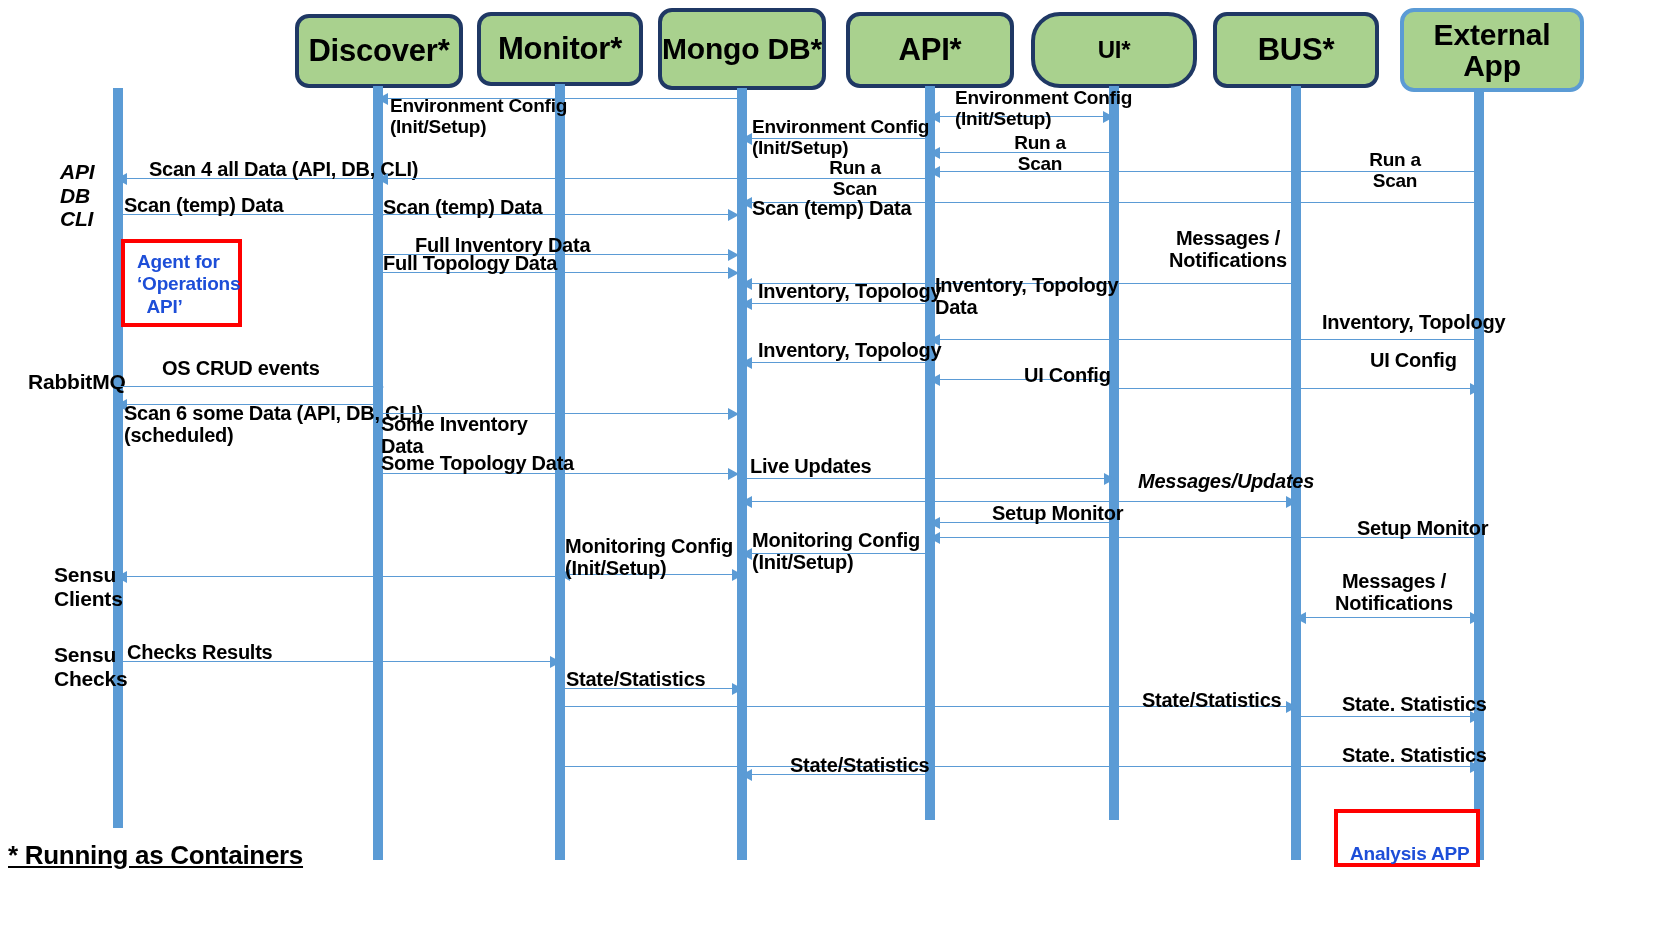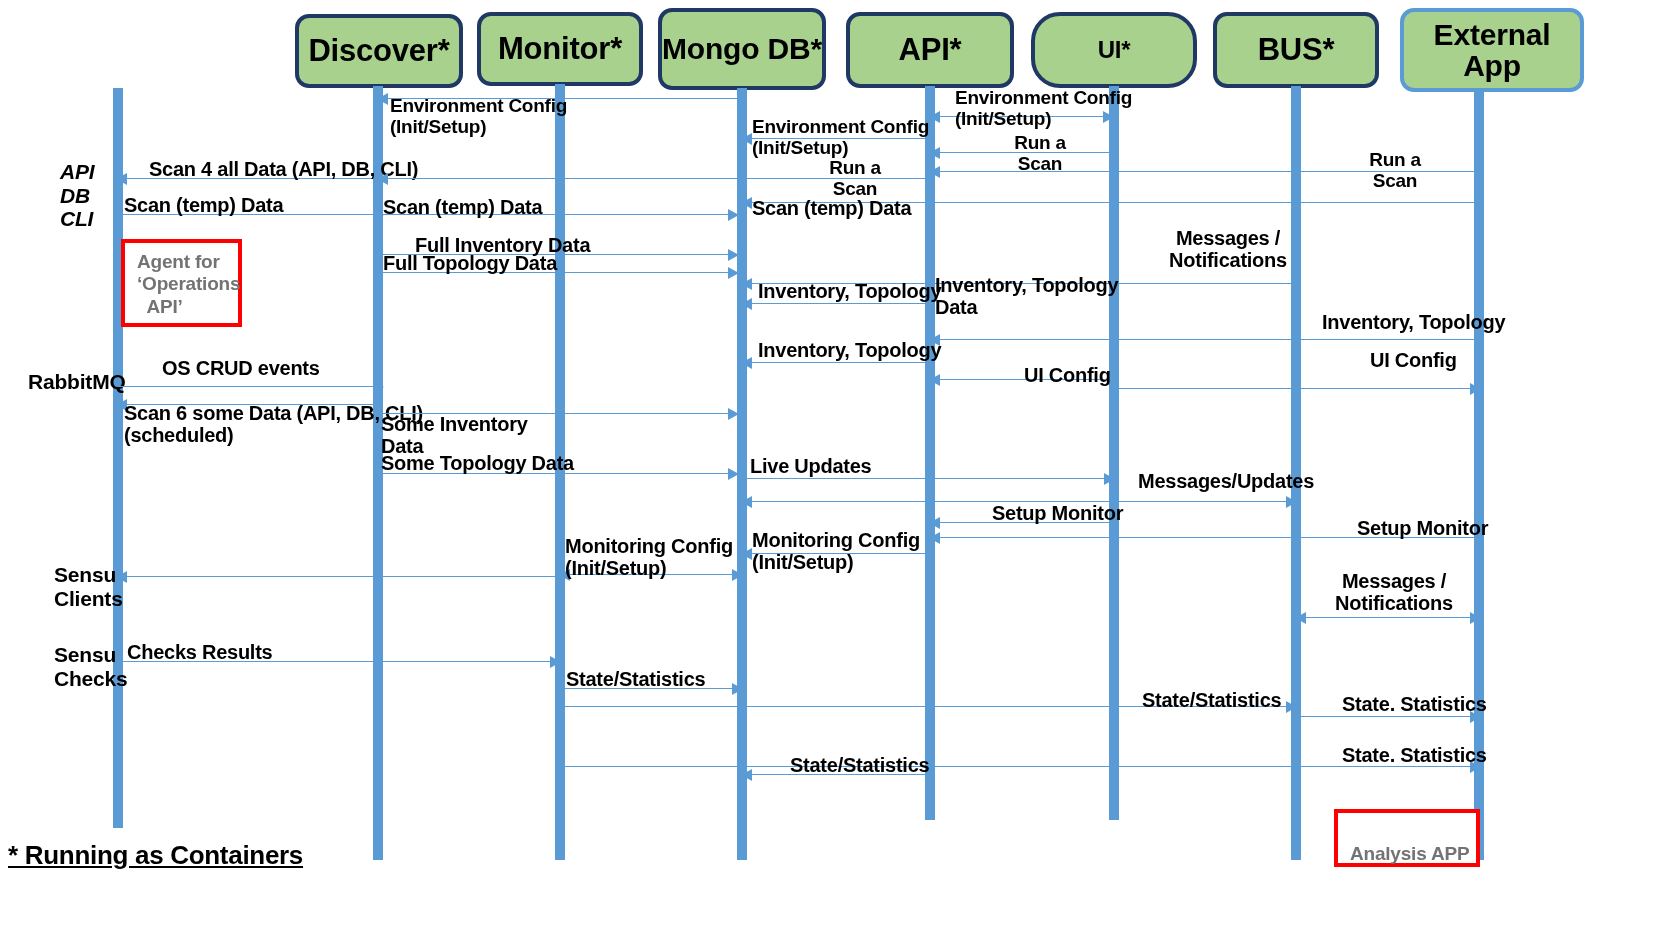--- a/index.html
+++ b/index.html
@@ -60,21 +60,21 @@
     line-height:1.12;white-space:pre;
     letter-spacing:-0.2px;
   }
 
   
   .note{
     position:absolute;
     border:4px solid #ff0000;
     background:#ffffff;
     box-sizing:border-box;
-    font-weight:bold;color:#737373;
+    font-weight:bold;color:#1d4ed8;
     line-height:1.18;
     white-space:pre;
     letter-spacing:-0.2px;
   }
 
   
   .footer{
     position:absolute;
     font-weight:bold;color:#000;
     text-decoration:underline;
@@ -260,21 +260,21 @@
 
   <div class="msg" style="left:742px;top:478px;width:372px;">
     <div class="arrowhead ah-right"></div>
   </div>
   <div class="lbl" style="left:750px;top:456px;font-size:20px;">Live Updates</div>
 
   <div class="msg" style="left:742px;top:501px;width:554px;">
     <div class="arrowhead ah-left"></div>
     <div class="arrowhead ah-right"></div>
   </div>
-  <div class="lbl" style="left:1138px;top:471px;font-size:20px;">Messages/Updates</div>
+  <div class="lbl" style="left:1138px;top:471px;font-size:20px;font-style:italic;">Messages/Updates</div>
 
   <div class="msg" style="left:930px;top:522px;width:183px;">
     <div class="arrowhead ah-left"></div>
   </div>
   <div class="lbl" style="left:992px;top:503px;font-size:20px;">Setup Monitor</div>
 
   <div class="msg" style="left:930px;top:537px;width:546px;">
     <div class="arrowhead ah-left"></div>
   </div>
   <div class="lbl" style="left:1357px;top:518px;font-size:20px;">Setup Monitor</div>

